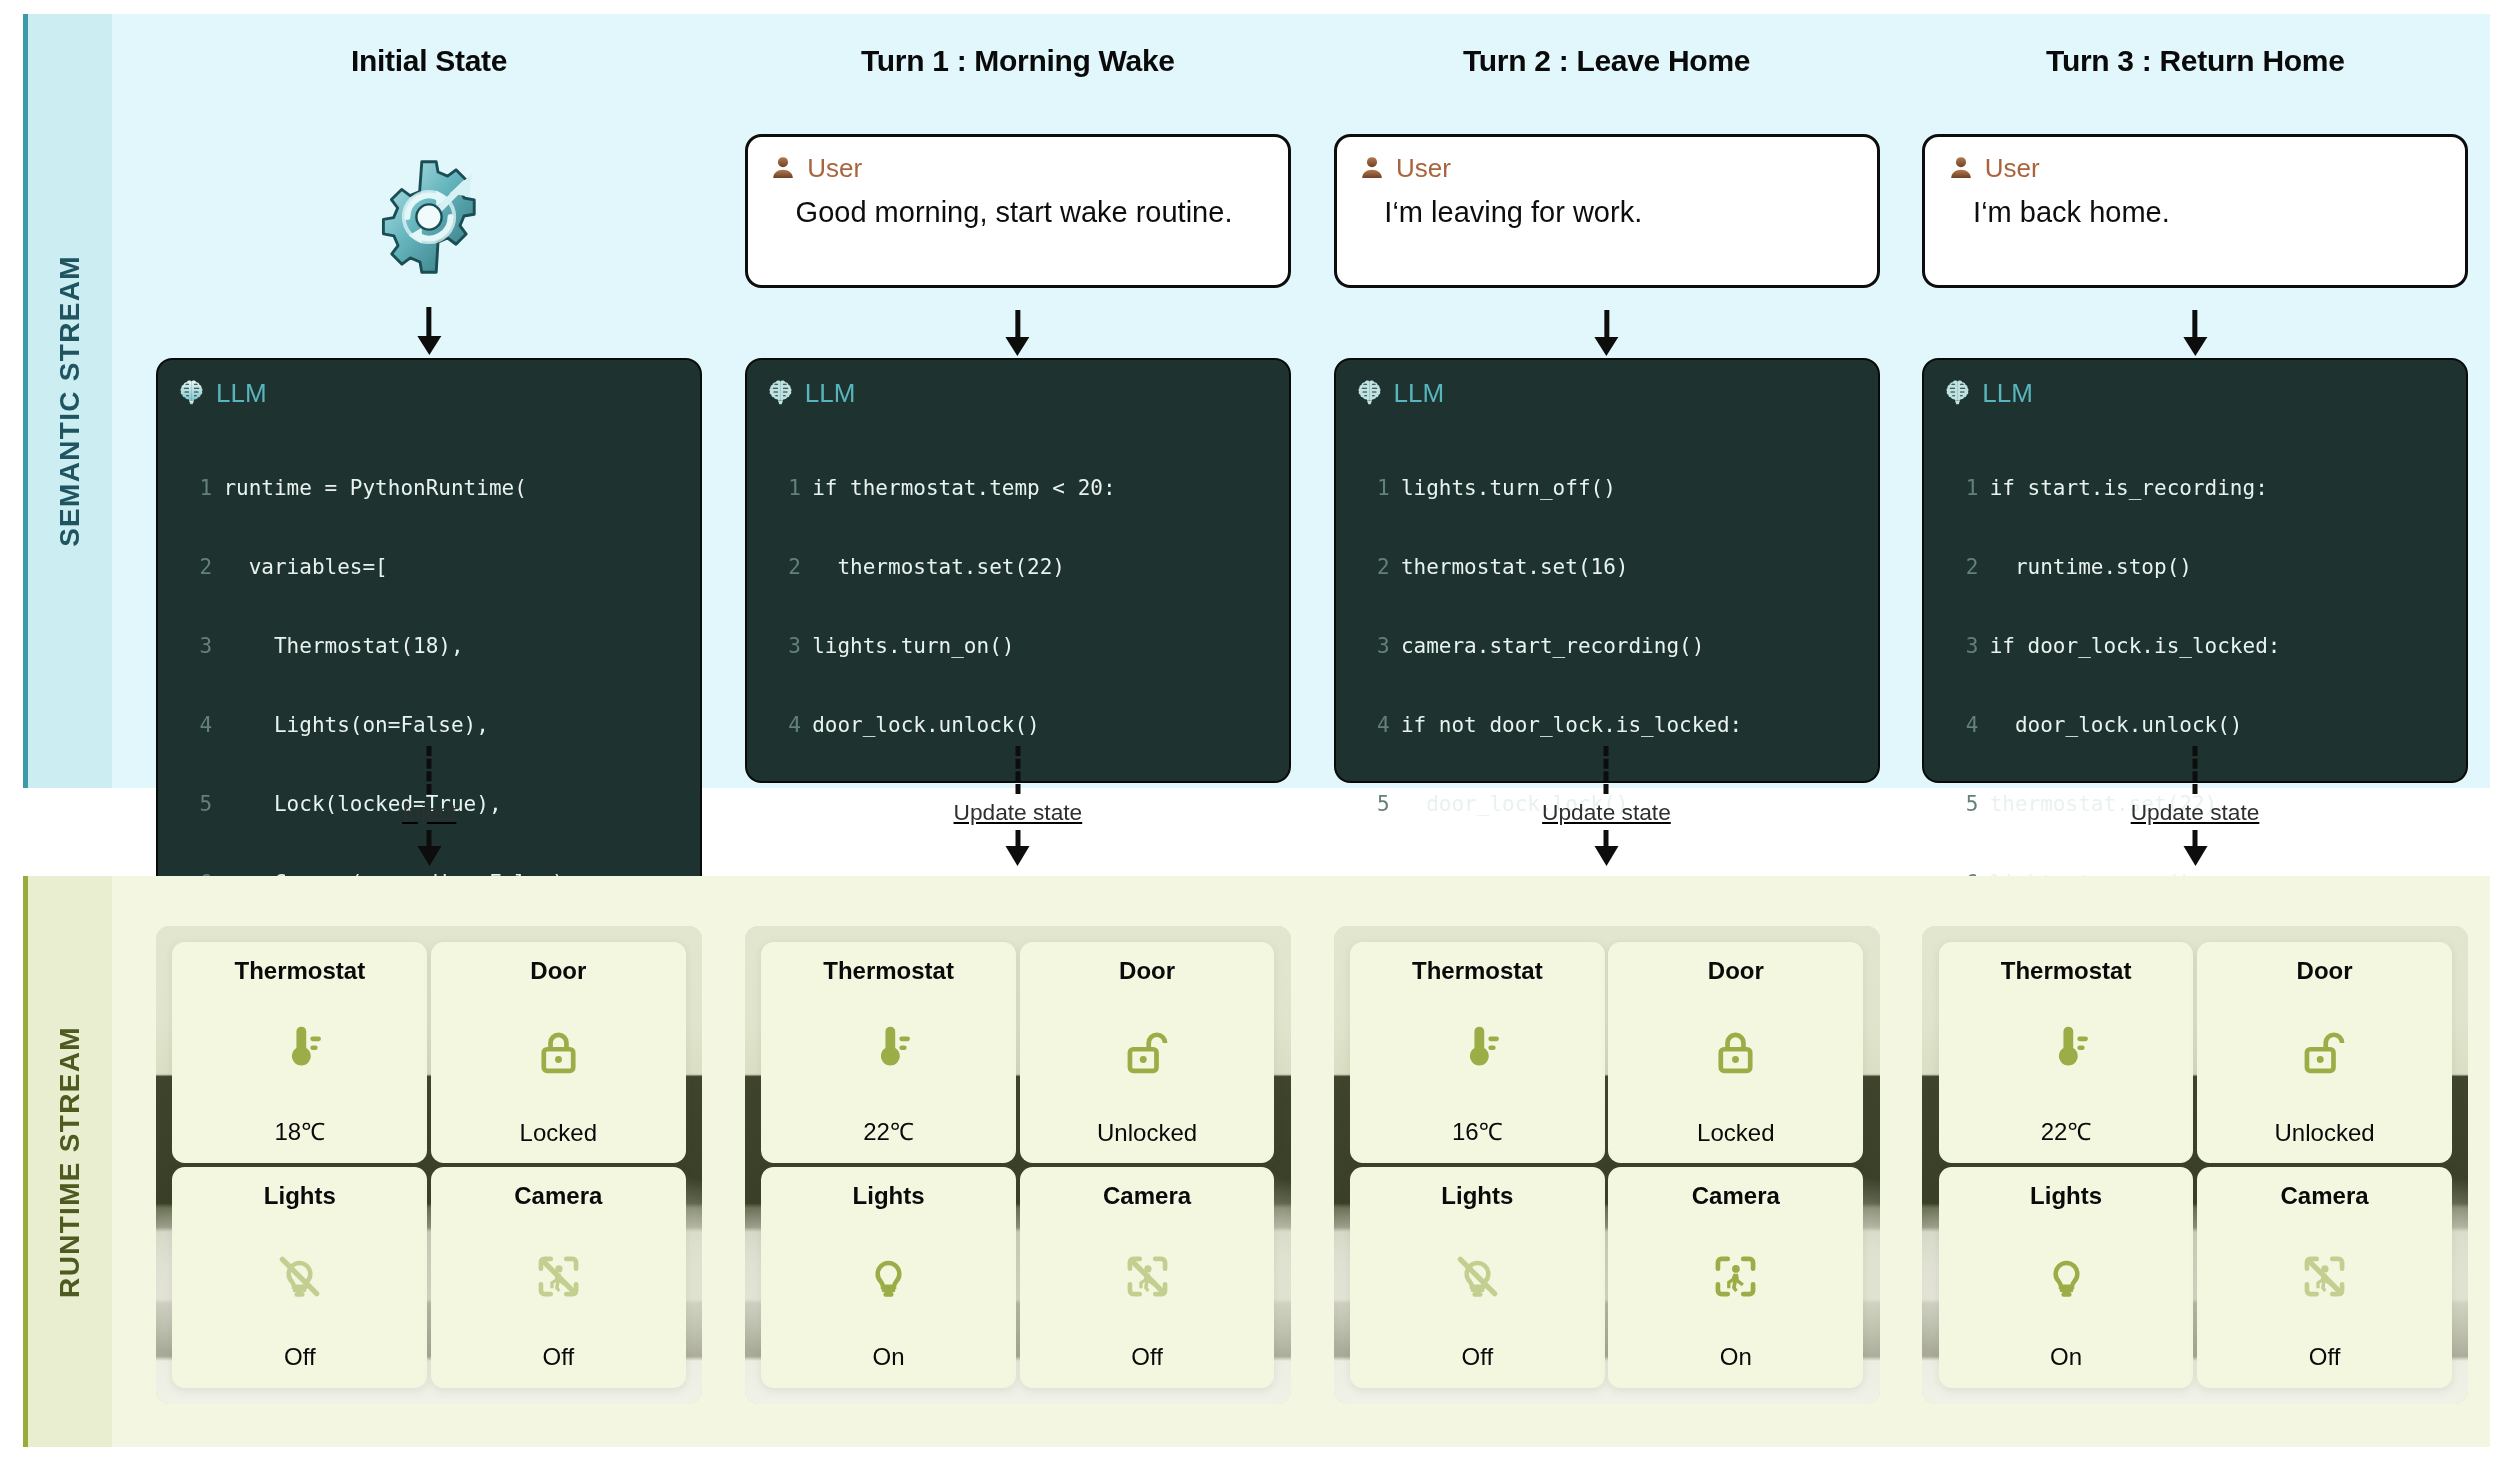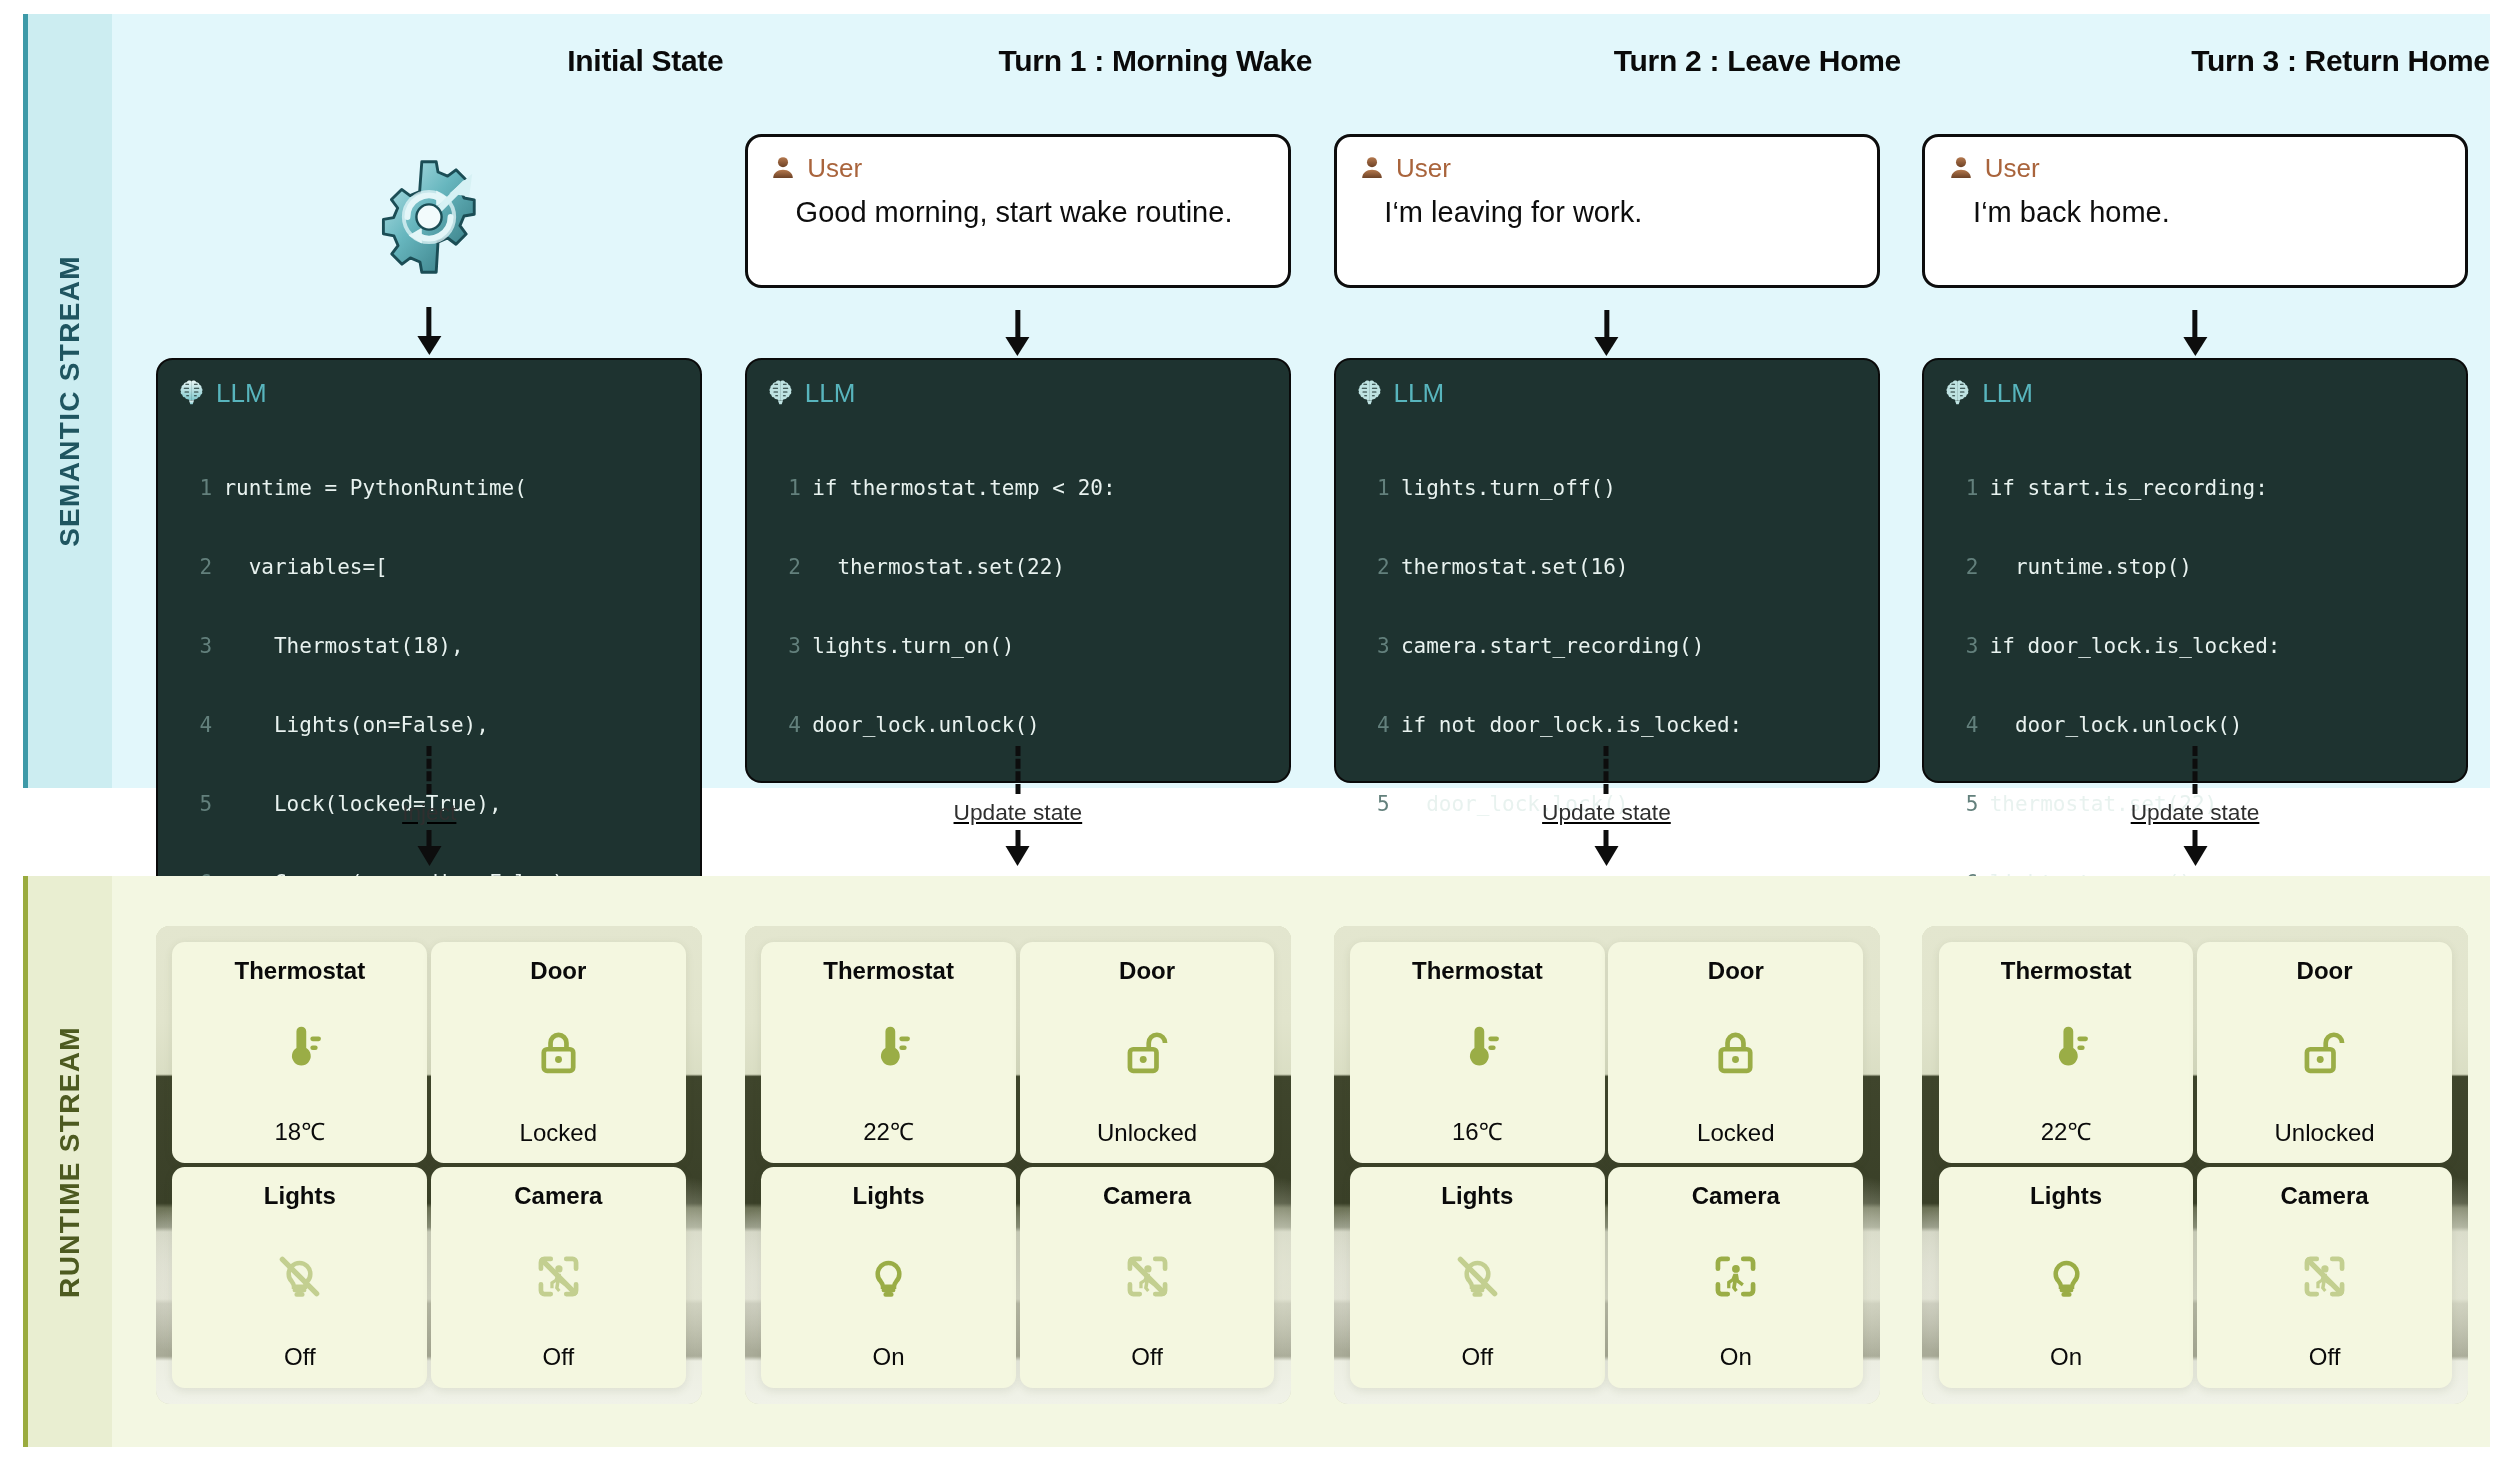--- a/index.html
+++ b/index.html
@@ -82,21 +82,21 @@
     display: flex;
     flex-direction: column;
     align-items: center;
   }
 
   
   .col-title {
     position: absolute;
     top: 30px;
     width: 100%;
-    text-align: right;
+    text-align: center;
     font-size: 30px;
     font-weight: bold;
     color: #0a0a0a;
     letter-spacing: -0.3px;
   }
 
   
   .gear-wrap {
     position: absolute;
     top: 140px;

